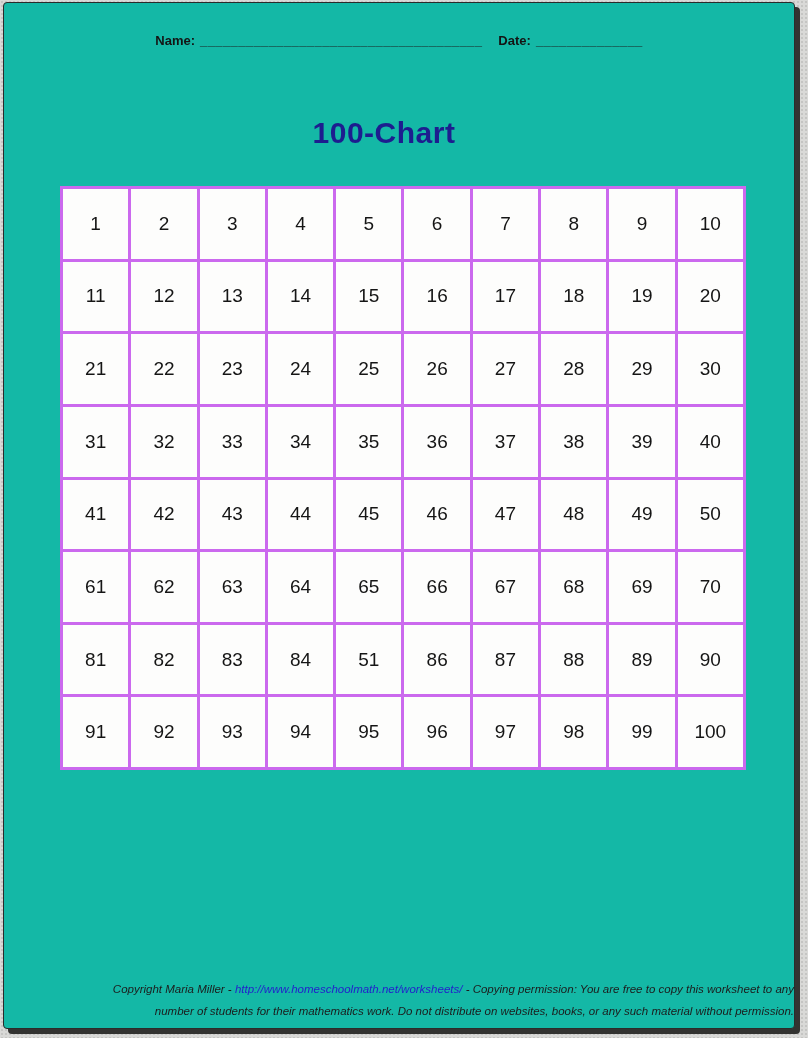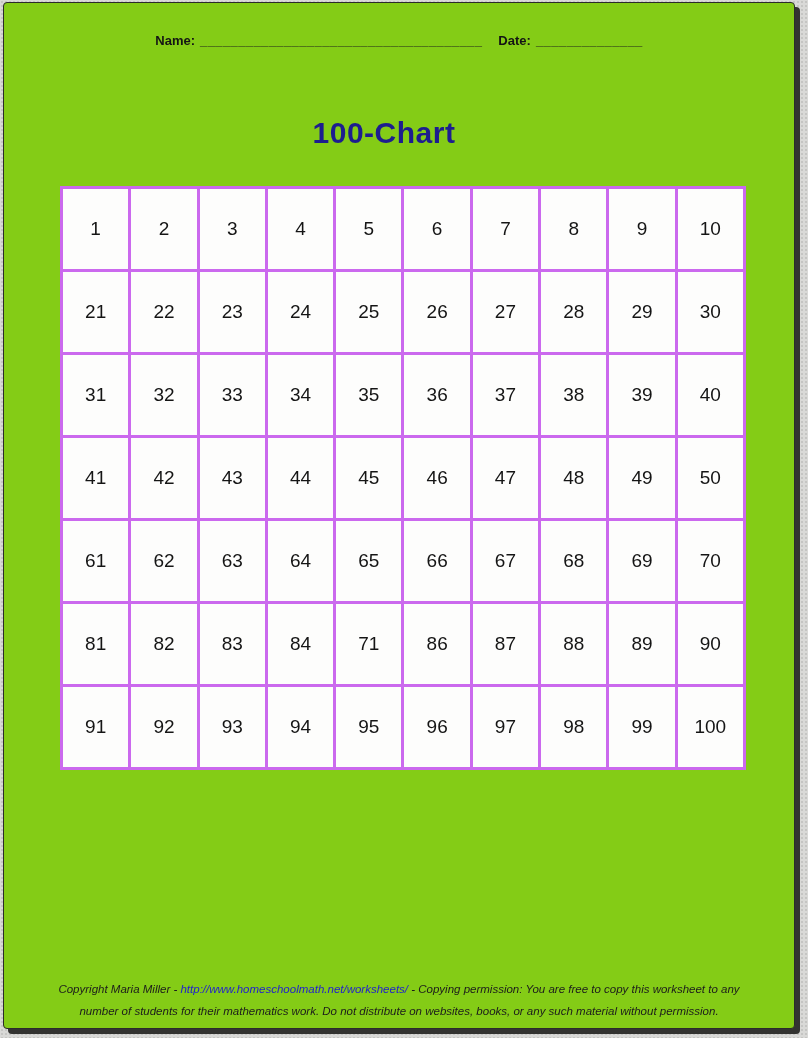--- a/index.html
+++ b/index.html
@@ -19,21 +19,21 @@
     font-family: "Liberation Sans", sans-serif;
     overflow: hidden;
   }
   .page {
     position: absolute;
     left: 3px;
     top: 2px;
     width: 792px;
     height: 1027px;
     box-sizing: border-box;
-    background: #84cc16;
+    background: #14b8a6;
     border: 1px solid #2b2b2b;
     border-radius: 4px;
     box-shadow: 5px 5px 0 0 #333331;
   }
   .name-date-row {
     position: absolute;
     top: 30px;
     left: 0;
     width: 100%;
     text-align: center;
@@ -80,21 +80,21 @@
     vertical-align: middle;
     font-size: 19px;
     color: #151515;
     padding: 0;
   }
   .footer {
     position: absolute;
     top: 975px;
     left: 0;
     width: 100%;
-    text-align: center;
+    text-align: right;
     font-style: italic;
     font-size: 11.5px;
     line-height: 22px;
     color: #1c1c1c;
   }
   .footer-link {
     color: var(--link-color);
     text-decoration: none;
     font-style: italic;
     cursor: pointer;
@@ -119,20 +119,32 @@
           <td>3</td>
           <td>4</td>
           <td>5</td>
           <td>6</td>
           <td>7</td>
           <td>8</td>
           <td>9</td>
           <td>10</td>
         </tr>
         <tr>
+          <td>11</td>
+          <td>12</td>
+          <td>13</td>
+          <td>14</td>
+          <td>15</td>
+          <td>16</td>
+          <td>17</td>
+          <td>18</td>
+          <td>19</td>
+          <td>20</td>
+        </tr>
+        <tr>
           <td>21</td>
           <td>22</td>
           <td>23</td>
           <td>24</td>
           <td>25</td>
           <td>26</td>
           <td>27</td>
           <td>28</td>
           <td>29</td>
           <td>30</td>
@@ -171,21 +183,21 @@
           <td>67</td>
           <td>68</td>
           <td>69</td>
           <td>70</td>
         </tr>
         <tr>
           <td>81</td>
           <td>82</td>
           <td>83</td>
           <td>84</td>
-          <td>71</td>
+          <td>51</td>
           <td>86</td>
           <td>87</td>
           <td>88</td>
           <td>89</td>
           <td>90</td>
         </tr>
         <tr>
           <td>91</td>
           <td>92</td>
           <td>93</td>

